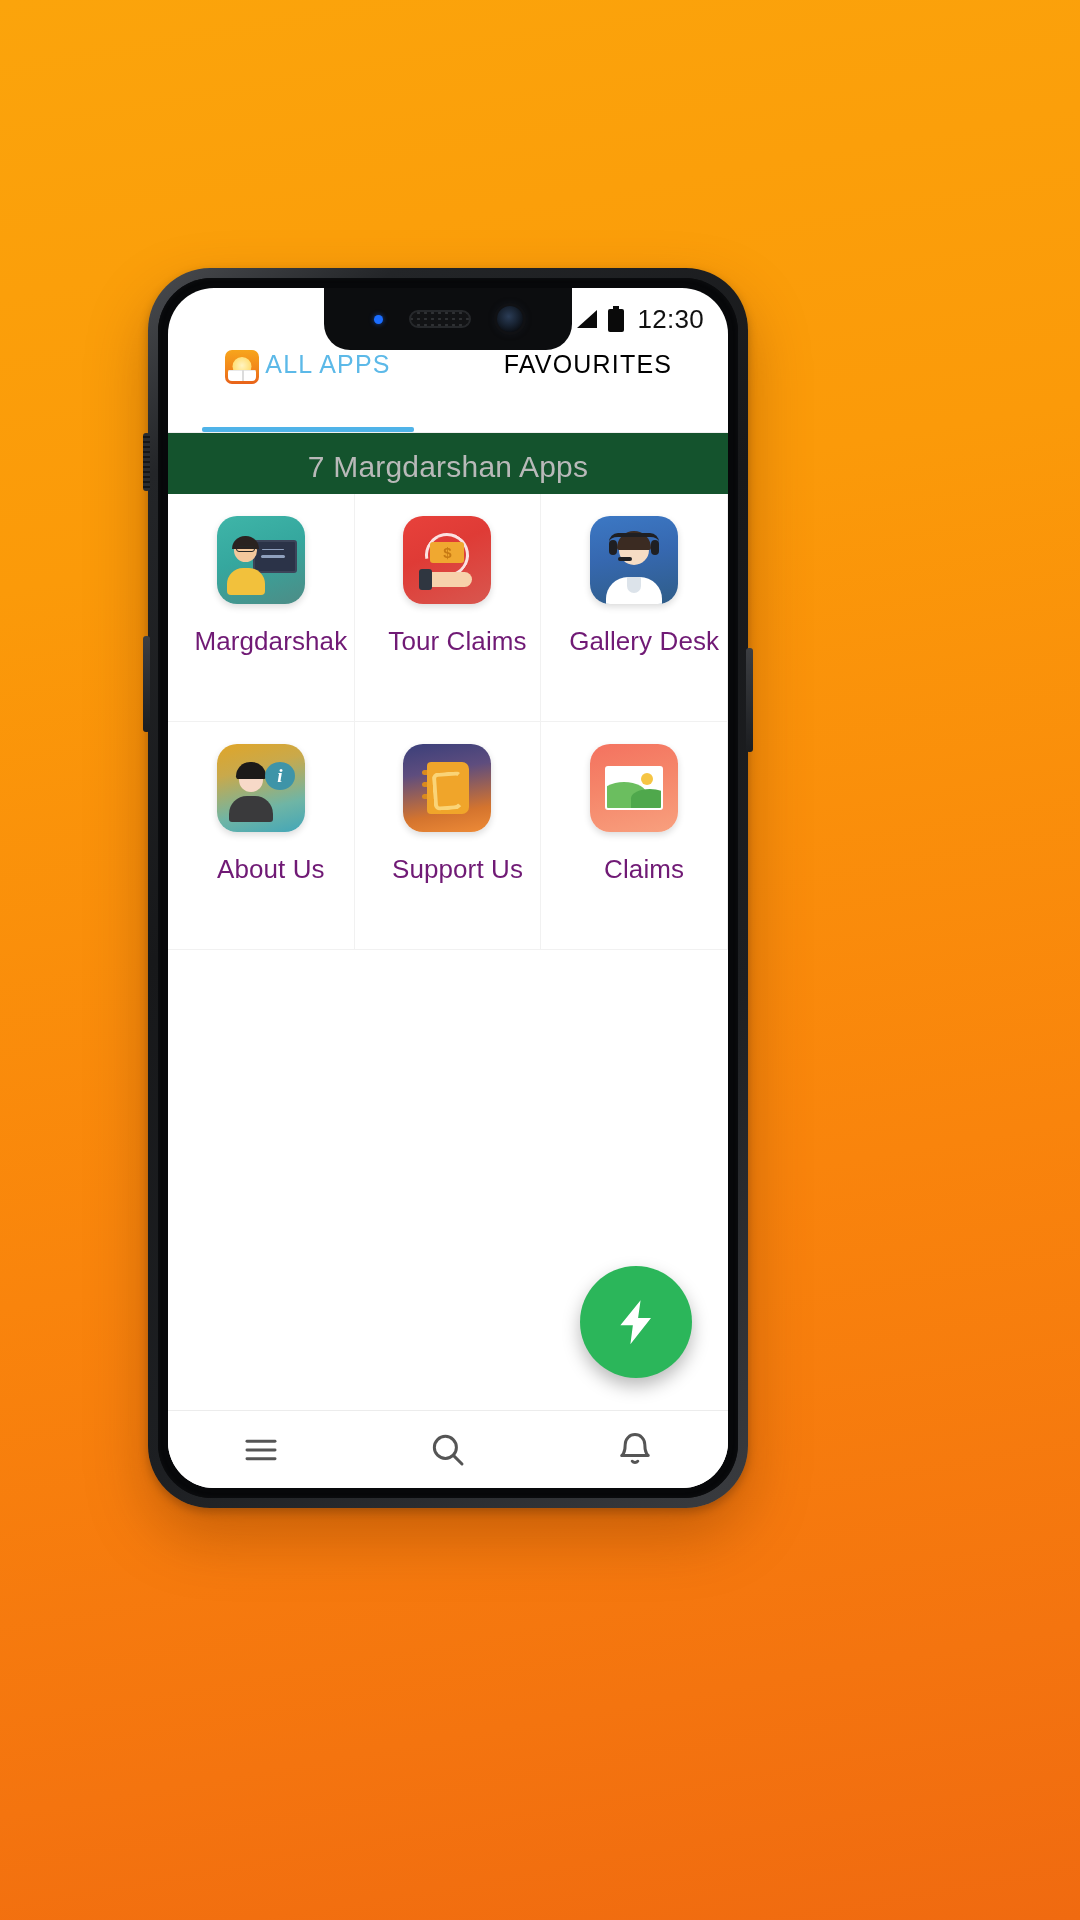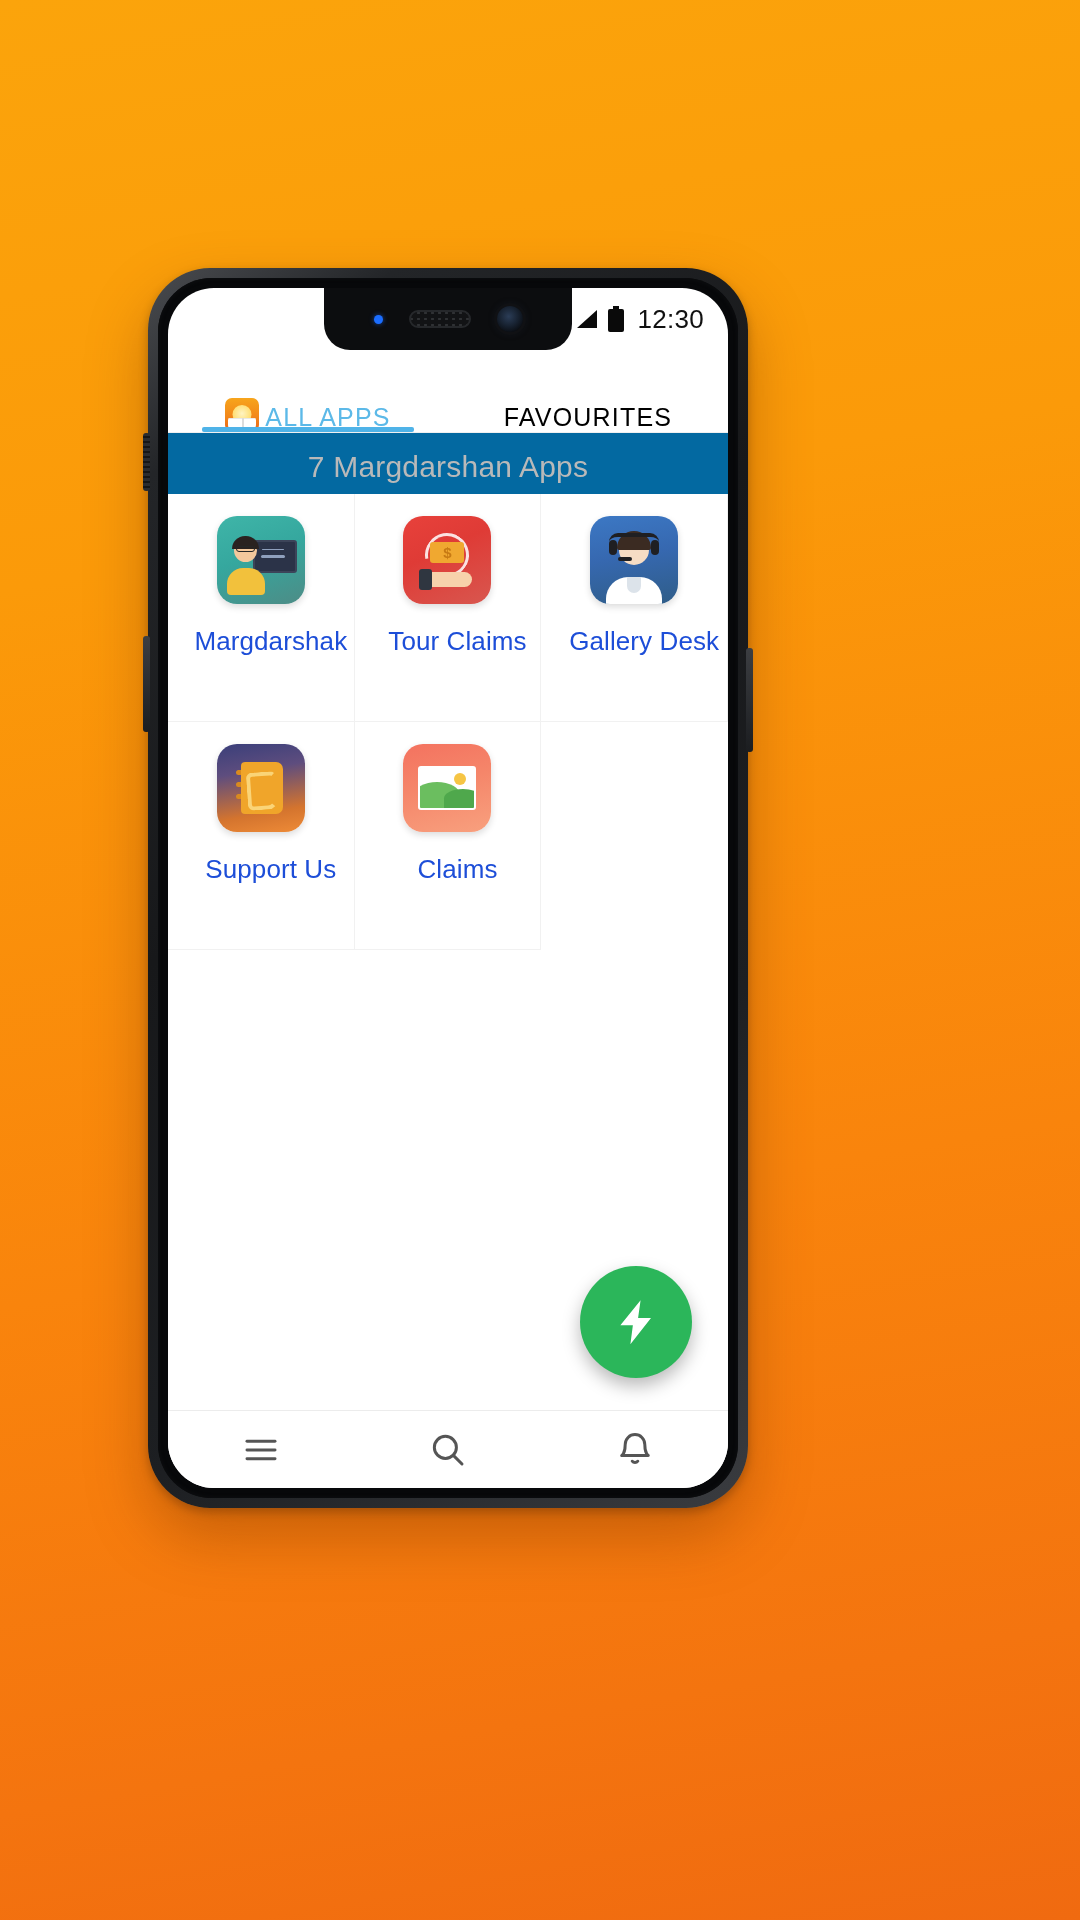--- a/index.html
+++ b/index.html
@@ -59,21 +59,21 @@
     position:absolute; top:0; left:0; right:0; height:62px;
     display:flex; align-items:center; justify-content:flex-end;
     padding-right:24px; gap:8px; z-index:5; color:#0a0a0a;
   }
   #statusbar .s-ico { display:flex; align-items:center; }
   #clock { font-size:26px; font-weight:500; letter-spacing:.3px; margin-left:4px; color:#111; }
 
   
   #tabs { position:absolute; top:62px; left:0; right:0; height:82px;
      display:flex; background:#fff; }
-  .tab { flex:1; display:flex; align-items:flex-end; justify-content:center; gap:6px;
+  .tab { flex:1; display:flex; align-items:flex-start; justify-content:center; gap:6px;
      position:relative; cursor:pointer; }
   .tab-label { font-size:25px; letter-spacing:1.2px; font-weight:400; }
   .tab.active .tab-label { color:#5CB9E8; }
   .tab:not(.active) .tab-label { color:#000000; }
   .tab-underline { position:absolute; bottom:0; left:12%; right:12%; height:5px;
      background:#4FB3E8; border-radius:2px; }
   
   #tab-logo { width:34px; height:34px; border-radius:7px;
      background:linear-gradient(180deg,#F7A51C 0%,#F2871A 55%,#E8621A 100%);
      position:relative; overflow:hidden; flex:0 0 auto; }
@@ -82,34 +82,34 @@
      background:radial-gradient(circle at 50% 45%,#FFF4C2 0%,#FFE07A 60%,#FFC64A 100%); }
   #tab-logo .book { position:absolute; left:3px; right:3px; bottom:3px; height:11px;
      background:#fff; border-radius:2px 2px 4px 4px;
      box-shadow:inset 0 2px 0 -1px #e9e9e9; }
   #tab-logo .book:after{ content:""; position:absolute; left:50%; top:0; width:1.5px;
      height:100%; background:#dcdcdc; }
 
   
   #subheader { position:absolute; top:144px; left:0; right:0; height:70px;
      display:flex; align-items:center; justify-content:center;
-     background:#0369a1; border-top:1px solid #f0f0f0; border-bottom:1px solid #eeeeee; }
+     background:#14532d; border-top:1px solid #f0f0f0; border-bottom:1px solid #eeeeee; }
   #subheader span { font-size:30px; color:#b9b9b9; font-weight:400; letter-spacing:.2px; }
 
   
   #grid { position:absolute; top:206px; left:0; right:0; bottom:78px;
      background:#fff; display:flex; flex-wrap:wrap; align-content:flex-start; }
   .cell { width:33.3333%; height:228px;
      border-right:1px solid #f1f1f1; border-bottom:1px solid #f1f1f1;
      display:flex; flex-direction:column; align-items:center;
      padding-top:22px; cursor:pointer; }
   .cell.empty { border-right:none; border-bottom:none; cursor:default; }
   .app-icon { width:88px; height:88px; border-radius:20px; position:relative;
      overflow:hidden; box-shadow:0 3px 7px rgba(0,0,0,.14); flex:0 0 auto; }
-  .app-label { margin-top:22px; font-size:26px; color:#1d4ed8; font-weight:400; letter-spacing:.1px;margin-left:20px; }
+  .app-label { margin-top:22px; font-size:26px; color:#701a75; font-weight:400; letter-spacing:.1px;margin-left:20px; }
 
   
   .ic-margdarshak { background:linear-gradient(160deg,#3FB5A8 0%,#35A79E 45%,#4D8C86 100%); }
   .ic-margdarshak .board { position:absolute; right:8px; top:24px; width:44px; height:33px;
      background:#2B3348; border-radius:3px; border:2px solid #3c4459; }
   .ic-margdarshak .board:after{ content:""; position:absolute; left:6px; top:13px; width:24px; height:3px;
      background:#8fa0bd; border-radius:2px; box-shadow:0 -7px 0 -1px #8fa0bd; }
   .ic-margdarshak .head { position:absolute; left:17px; top:23px; width:23px; height:23px;
      border-radius:50%; background:#F4C89C; }
   .ic-margdarshak .hair { position:absolute; left:15px; top:20px; width:27px; height:13px;
@@ -283,20 +283,29 @@
               <span class="head"></span>
               <span class="hair"></span>
             <span class="band"></span>
               <span class="hs l"></span>
               <span class="hs r"></span>
               <span class="mic"></span>
           </div>
           <div class="app-label">Gallery Desk</div>
         </div>
 
+        <div class="cell">
+          <div class="app-icon ic-about">
+            <span class="body"></span>
+              <span class="head"></span>
+              <span class="hair"></span>
+              <span class="bubble"></span>
+          </div>
+          <div class="app-label">About Us</div>
+        </div>
 
         <div class="cell">
           <div class="app-icon ic-contact">
             <span class="ring" style="top:26px"></span>
             <span class="ring" style="top:38px"></span>
             <span class="ring" style="top:50px"></span>
             <span class="bk"></span>
           </div>
           <div class="app-label">Support Us</div>
         </div>

